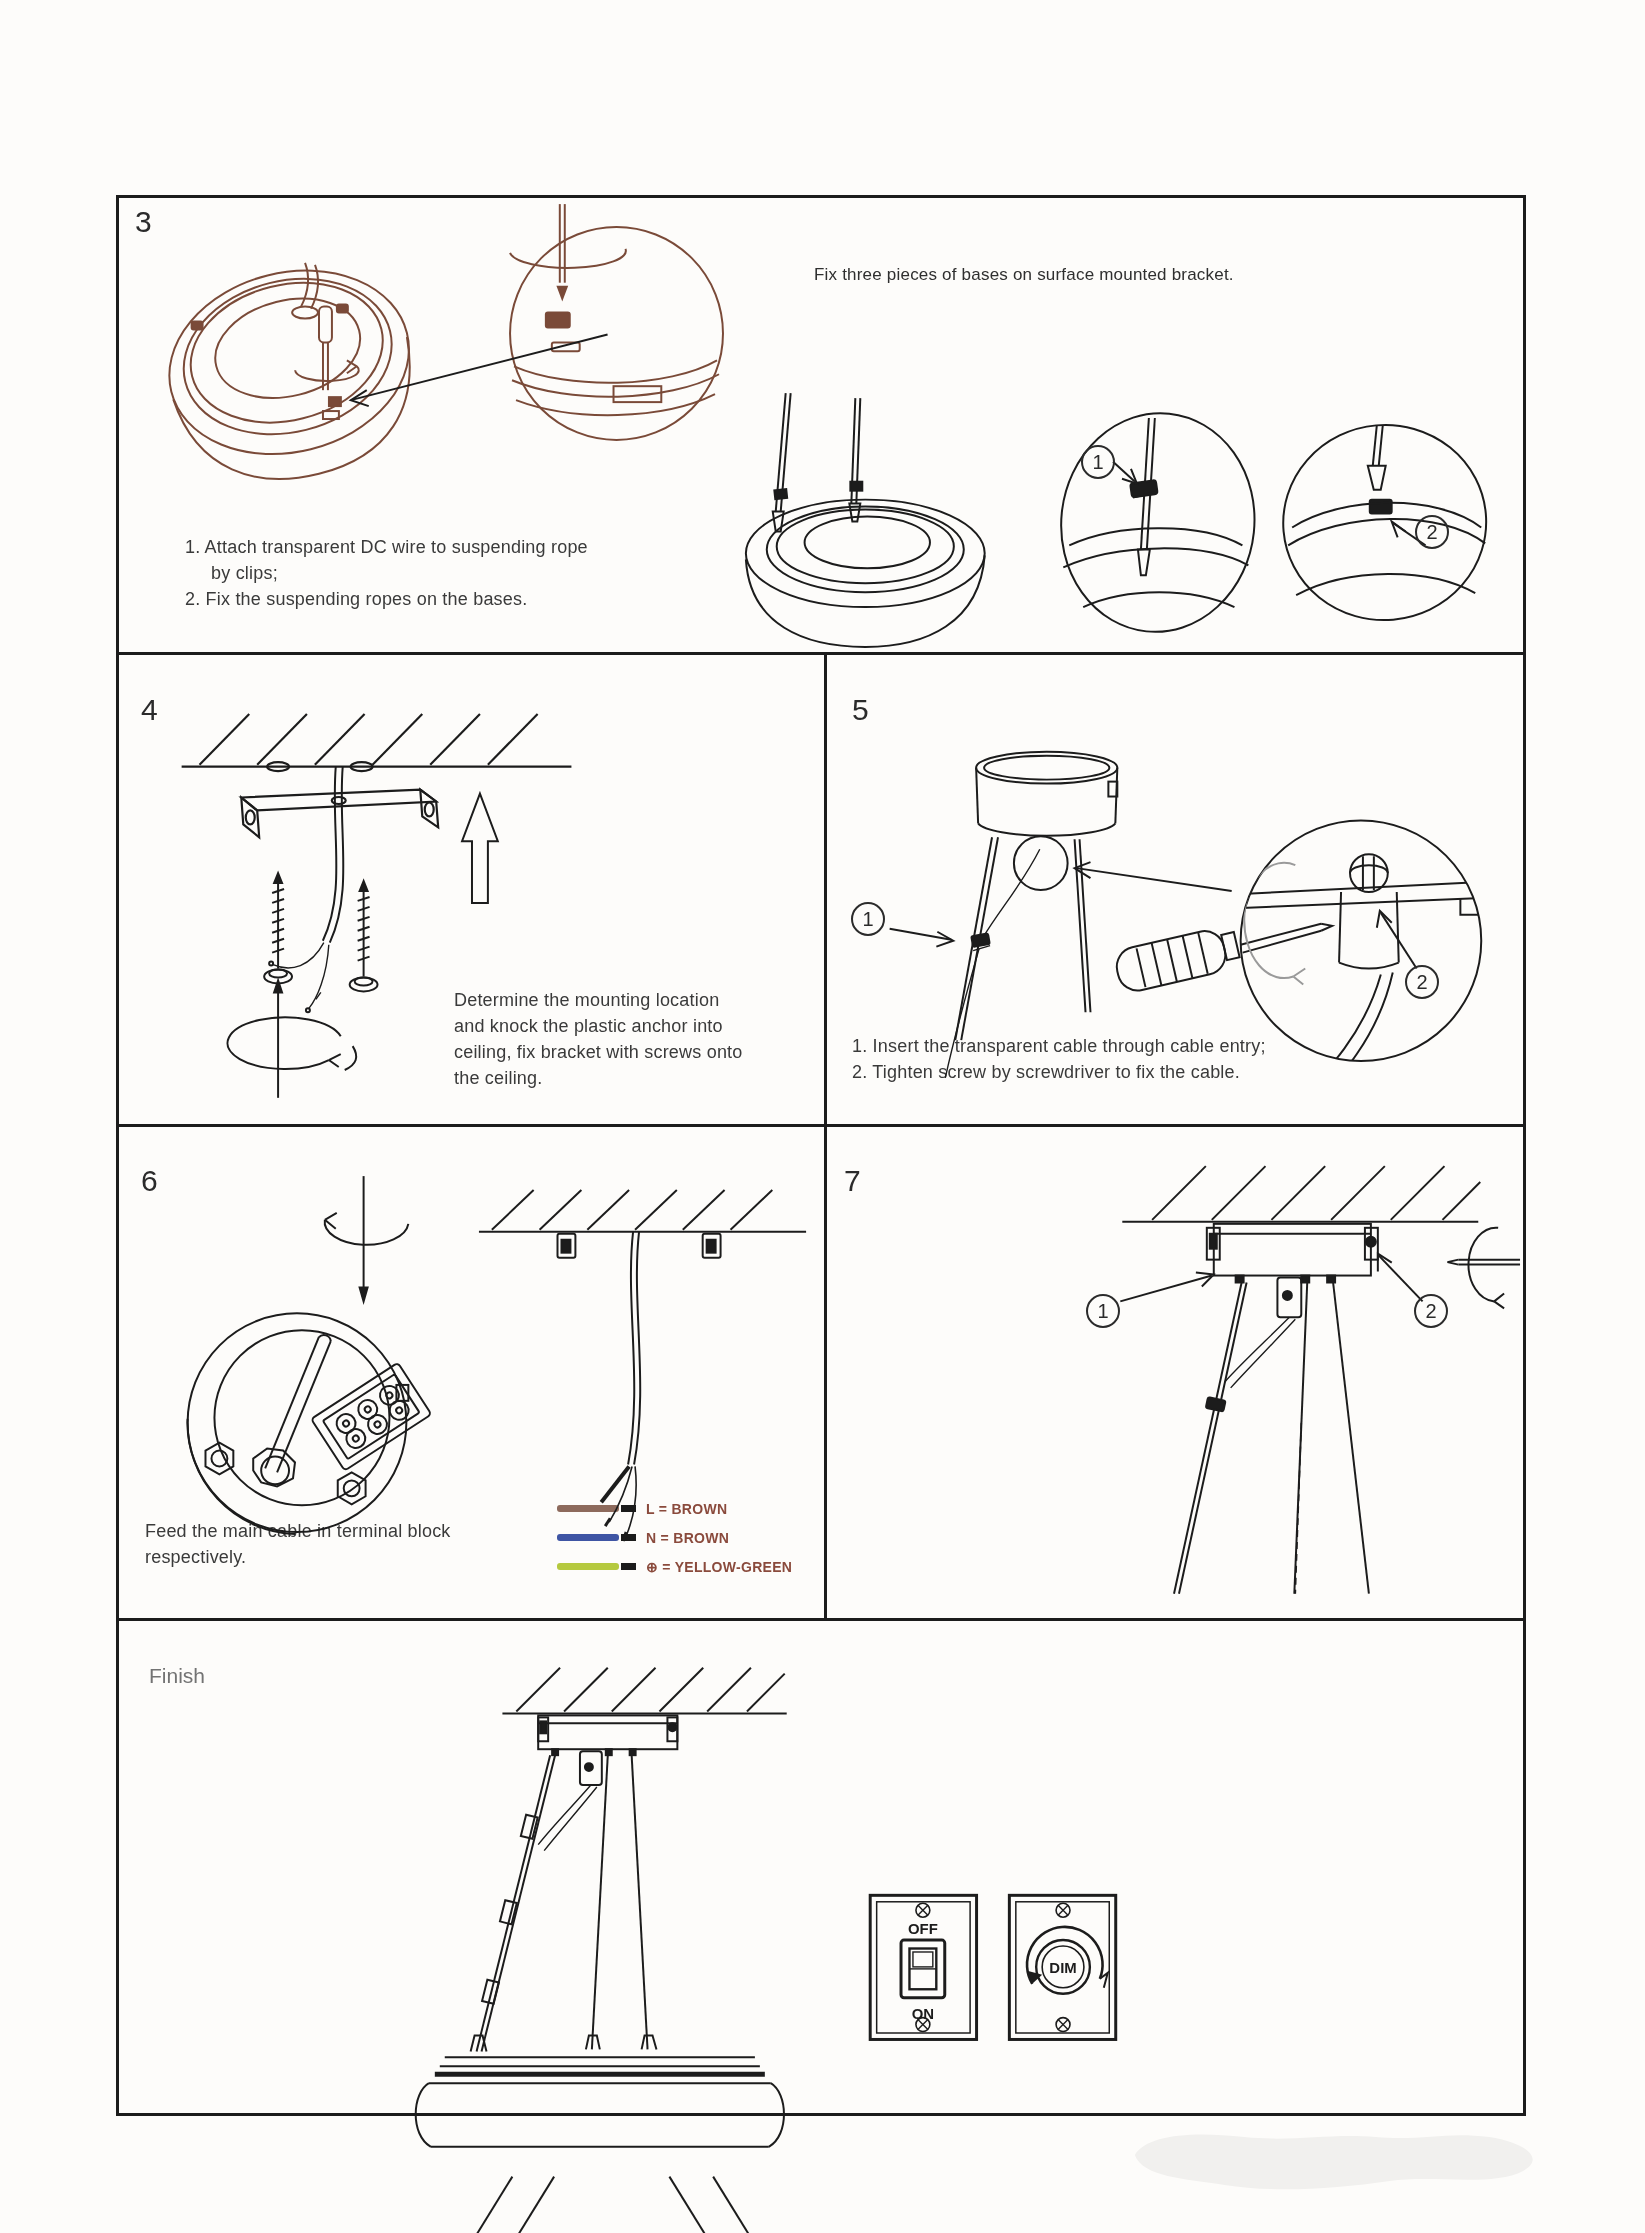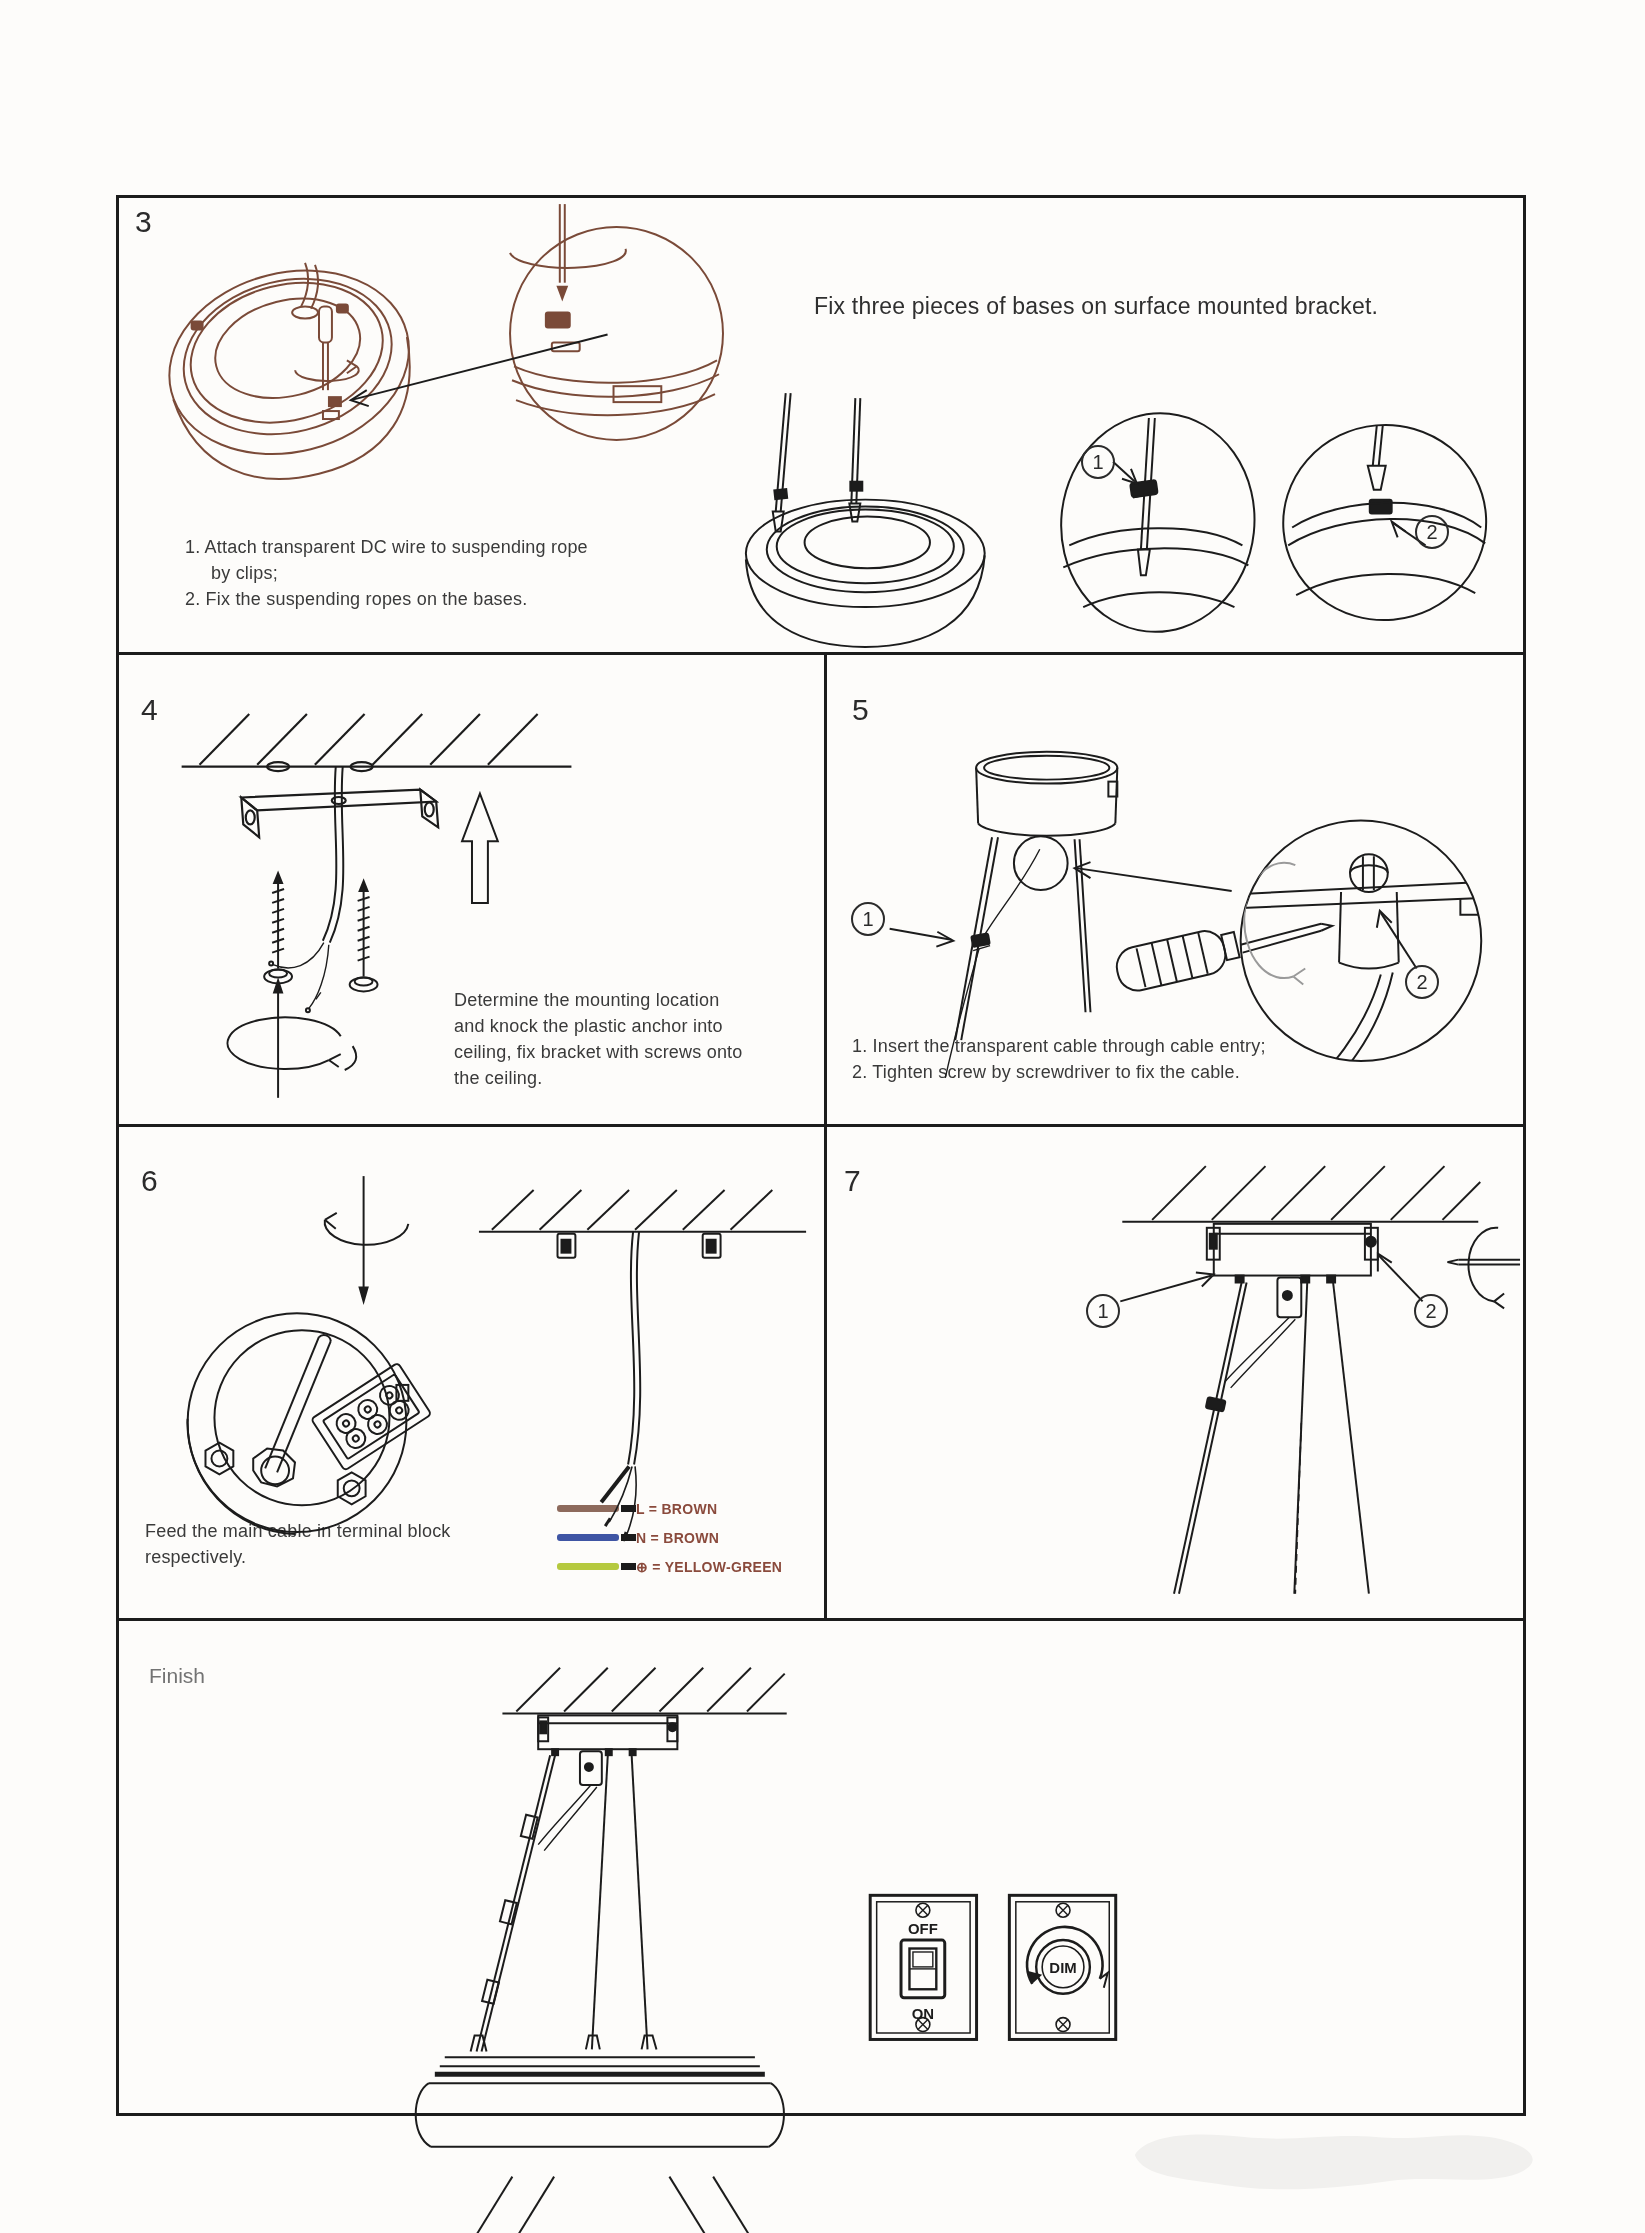--- a/index.html
+++ b/index.html
@@ -3,31 +3,31 @@
 <meta charset="utf-8">
 <style>
   html,body{margin:0;padding:0;background:#fdfcfa;}
   .page{position:relative;width:1646px;height:2234px;background:#fdfcfa;
         font-family:"Liberation Sans",sans-serif;color:#333;overflow:hidden;}
   .sheet{position:absolute;left:116px;top:195px;width:1410px;height:1921px;
          border:3px solid #1c1c1c;box-sizing:border-box;}
   .divider{position:absolute;background:#1c1c1c;}
   .step-num{position:absolute;font-size:30px;color:#2b2b2b;}
   .finish-label{position:absolute;font-size:21px;color:#737373;}
-  .heading{position:absolute;font-size:23px;color:#2f2f2f;letter-spacing:0.2px;margin-top:28px;}
+  .heading{position:absolute;font-size:17px;color:#2f2f2f;letter-spacing:0.2px;}
   .body-text{position:absolute;font-size:18px;line-height:26px;color:#3a3a3a;
              white-space:pre-wrap;letter-spacing:0.2px;}
   .callout{position:absolute;width:34px;height:34px;border:2.5px solid #2b2b2b;
            border-radius:50%;display:flex;align-items:center;justify-content:center;
            font-size:20px;color:#2b2b2b;box-sizing:border-box;background:transparent;}
   .legend{position:absolute;left:557px;top:1494px;}
   .legend-row{display:flex;align-items:center;height:29px;}
   .legend-swatch{width:62px;height:7px;border-radius:3px;}
   .legend-tip{width:15px;height:7px;background:#1b1b1b;margin-left:2px;}
-  .legend-label{font-size:14px;font-weight:bold;color:#8a4a3c;
+  .legend-label{margin-left:10px;font-size:14px;font-weight:bold;color:#8a4a3c;
                 letter-spacing:0.3px;}
   svg{position:absolute;overflow:visible;}
   svg text{font-family:"Liberation Sans",sans-serif;}
 </style>
 </head>
 <body>
 
 <div class="page">
 
   <div class="sheet"></div>

